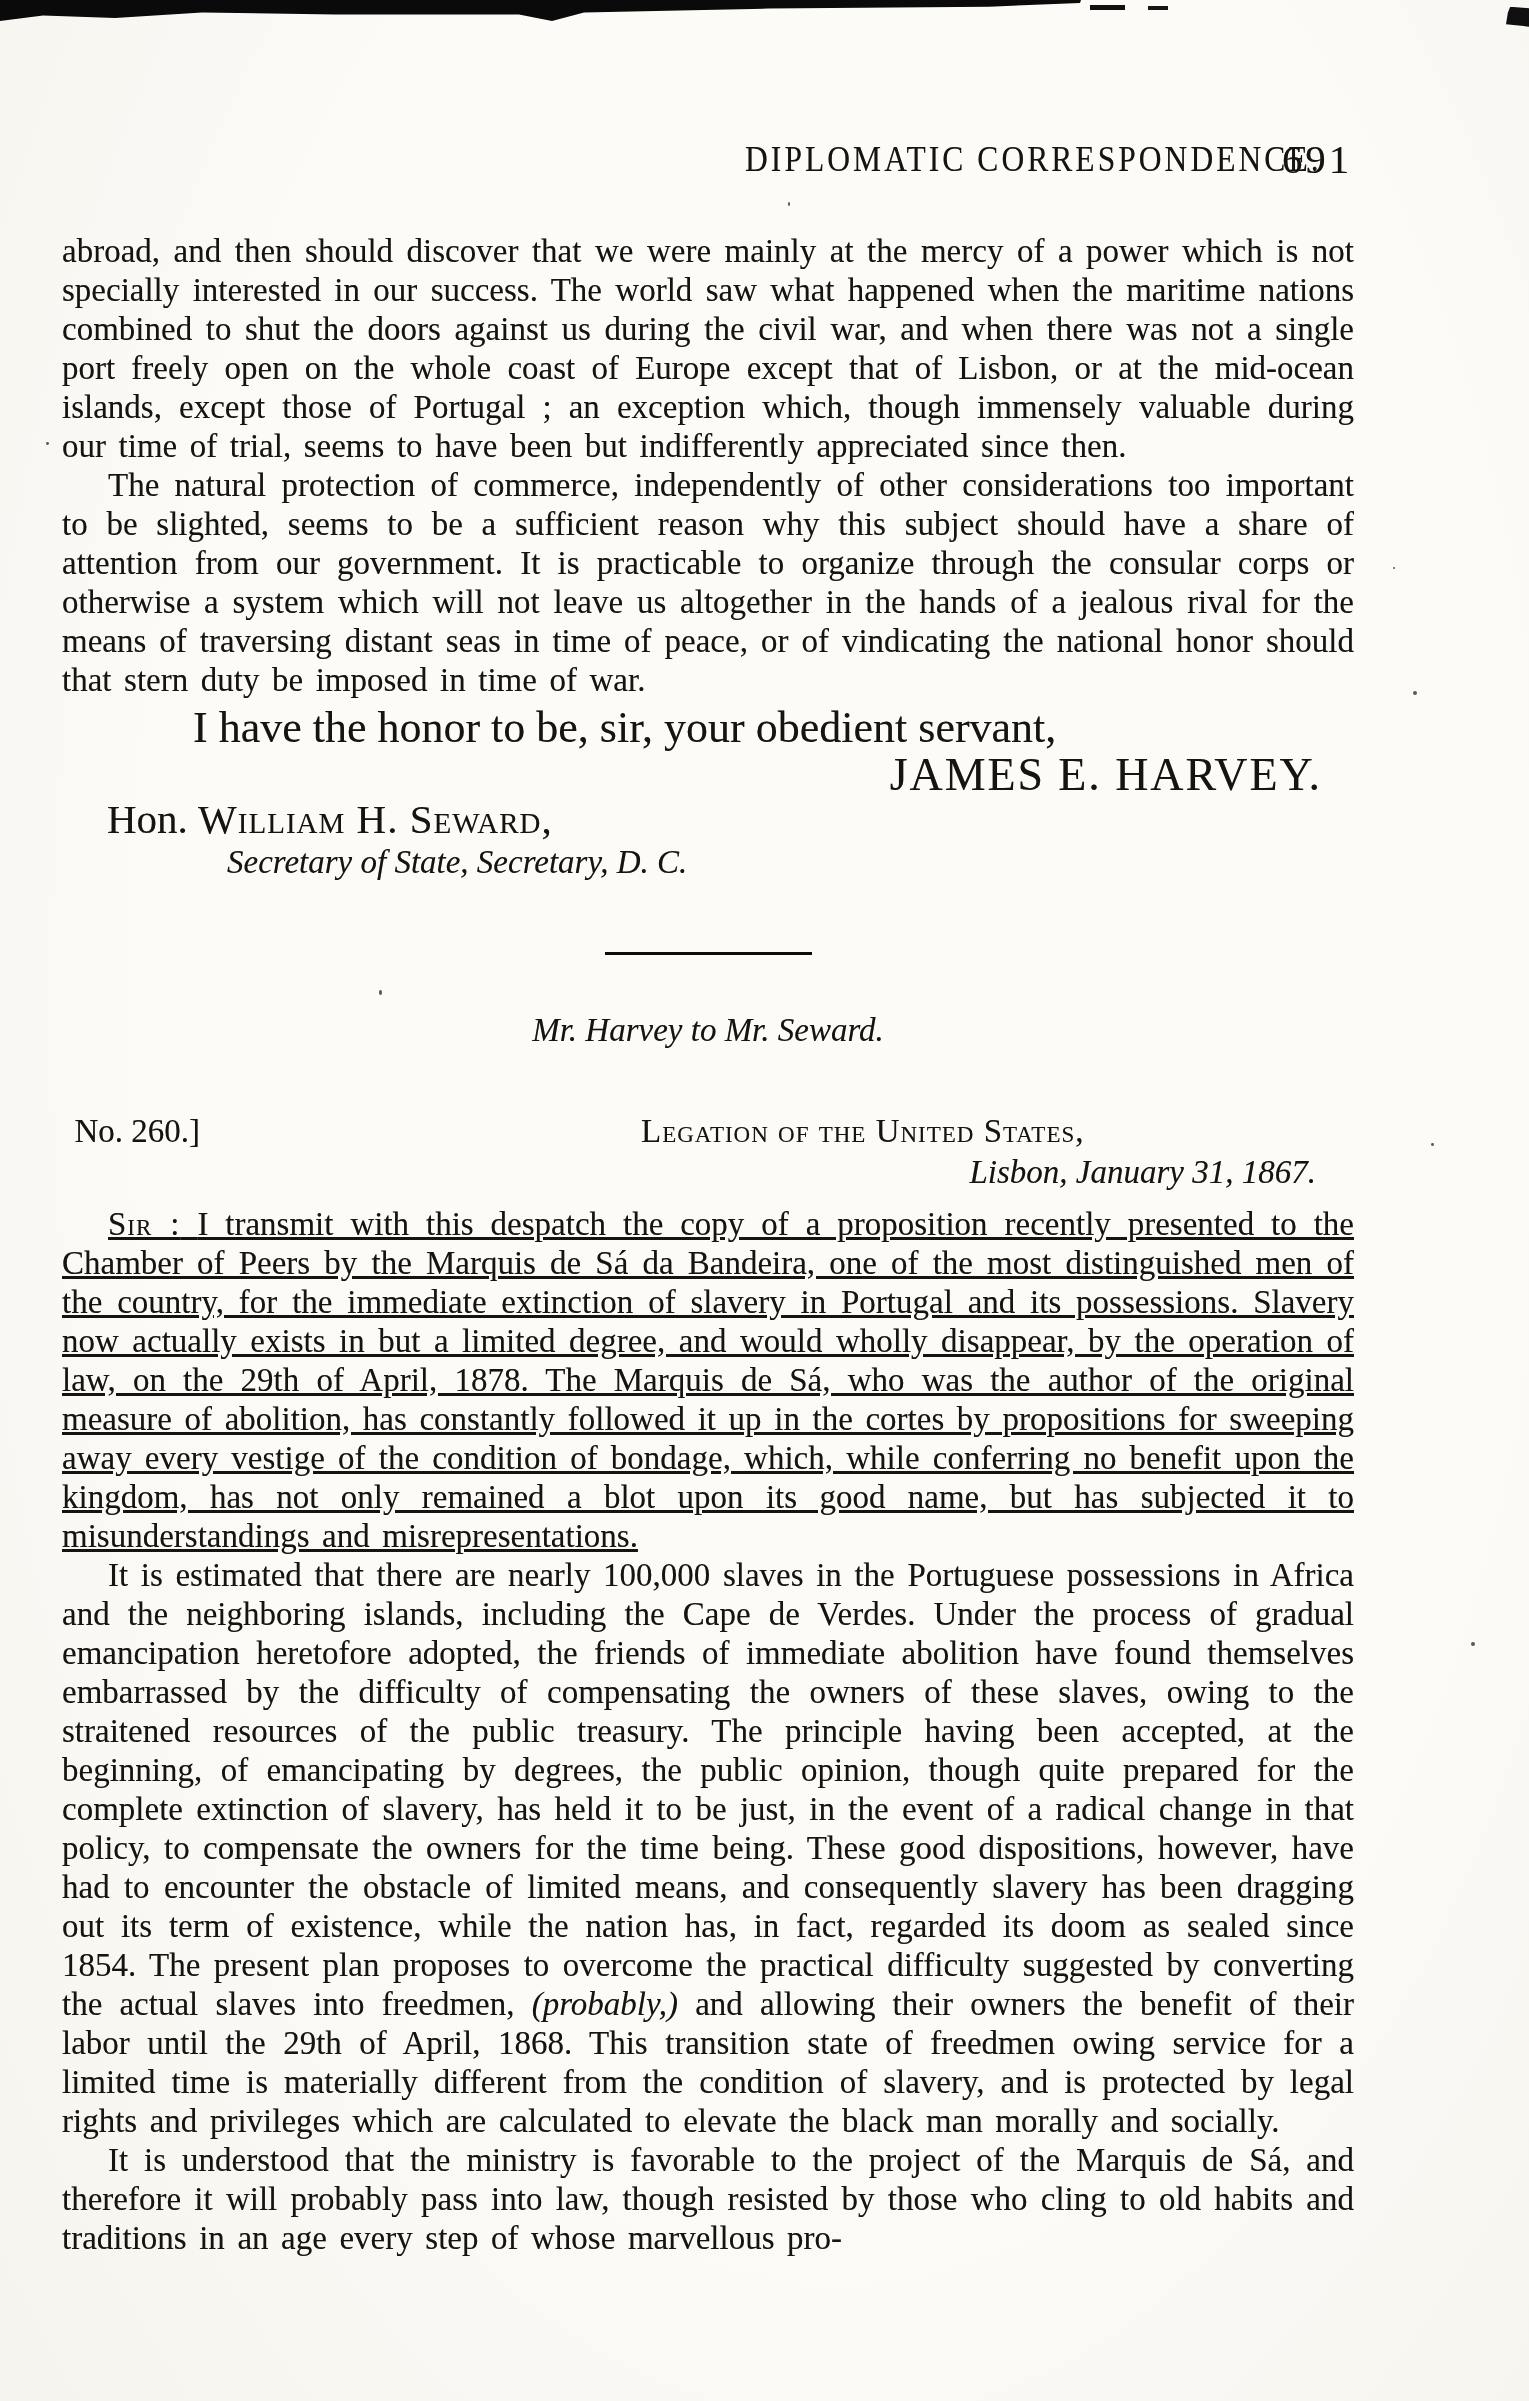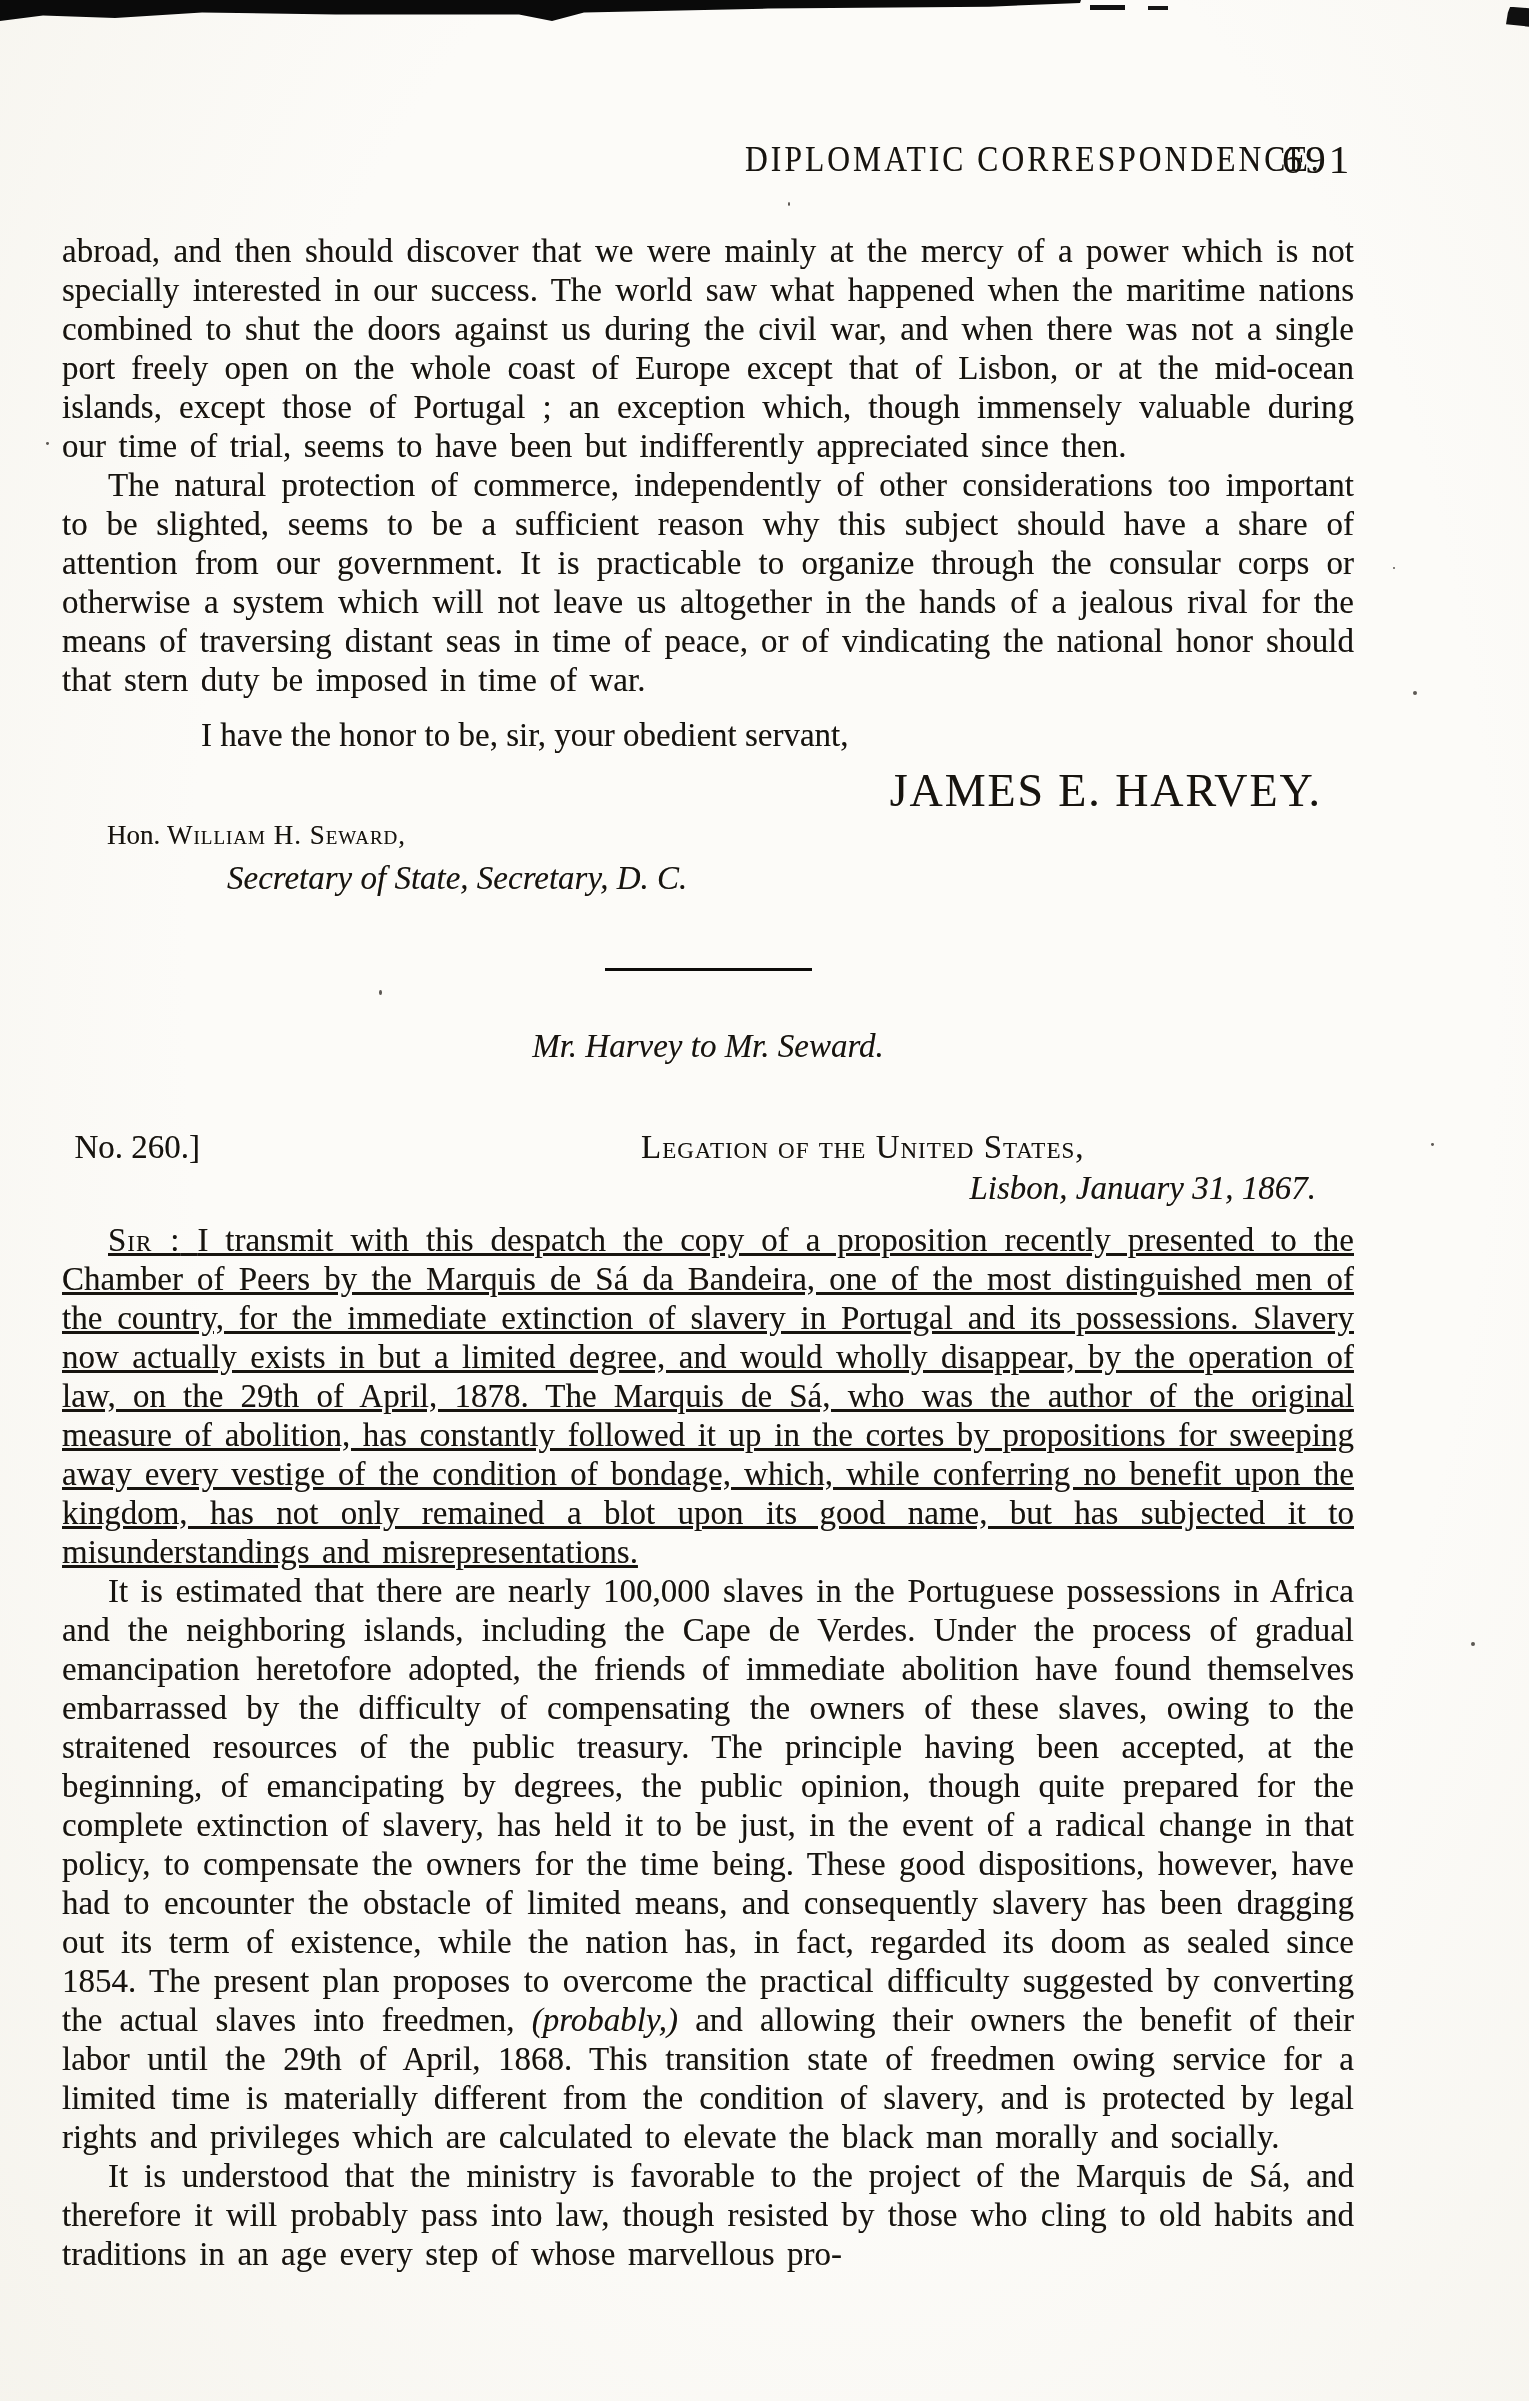--- a/index.html
+++ b/index.html
@@ -50,37 +50,37 @@
     margin: 0;
     text-align: justify;
     font-size: 33px;
     line-height: 39px;
     text-indent: 46px;
     word-spacing: 4.3px;
   }
   .first-par { text-indent: 0; margin-top: 44px; }
 
   .closing-line {
-    margin: 16px;
+    margin: 8px;
     padding-left: 123px;
-    font-size: 33px;
+    font-size: 44px;
     line-height: 39px;
   }
   .signature-line {
     margin: 2.9px 0 0;
     text-align: right;
     padding-right: 32px;
     font-size: 46px;
     letter-spacing: 1.9px;
     line-height: 40px;
   }
   .addressee-name-line {
     margin: 4.8px 0 0;
     padding-left: 45px;
-    font-size: 27px;
+    font-size: 41px;
     line-height: 39px;
   }
   .addressee-title-line {
     margin: 3.8px 0 0;
     padding-left: 165px;
     font-size: 33px;
     line-height: 39px;
     font-style: italic;
   }
 

